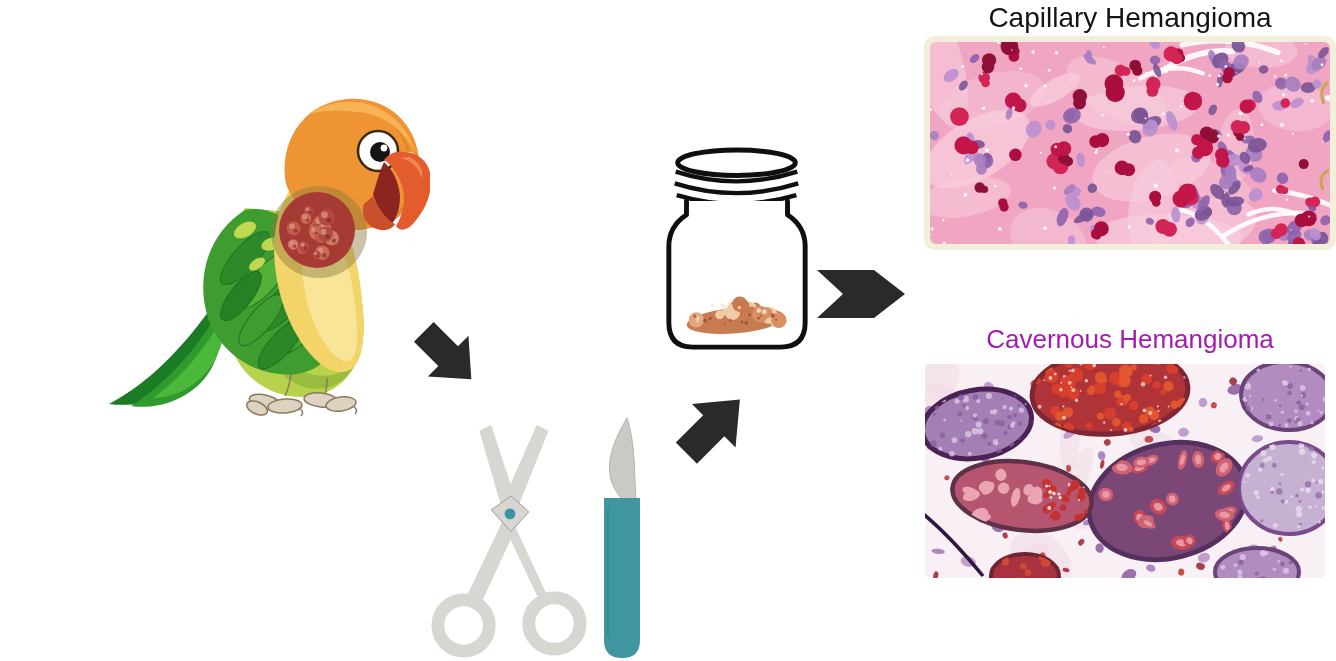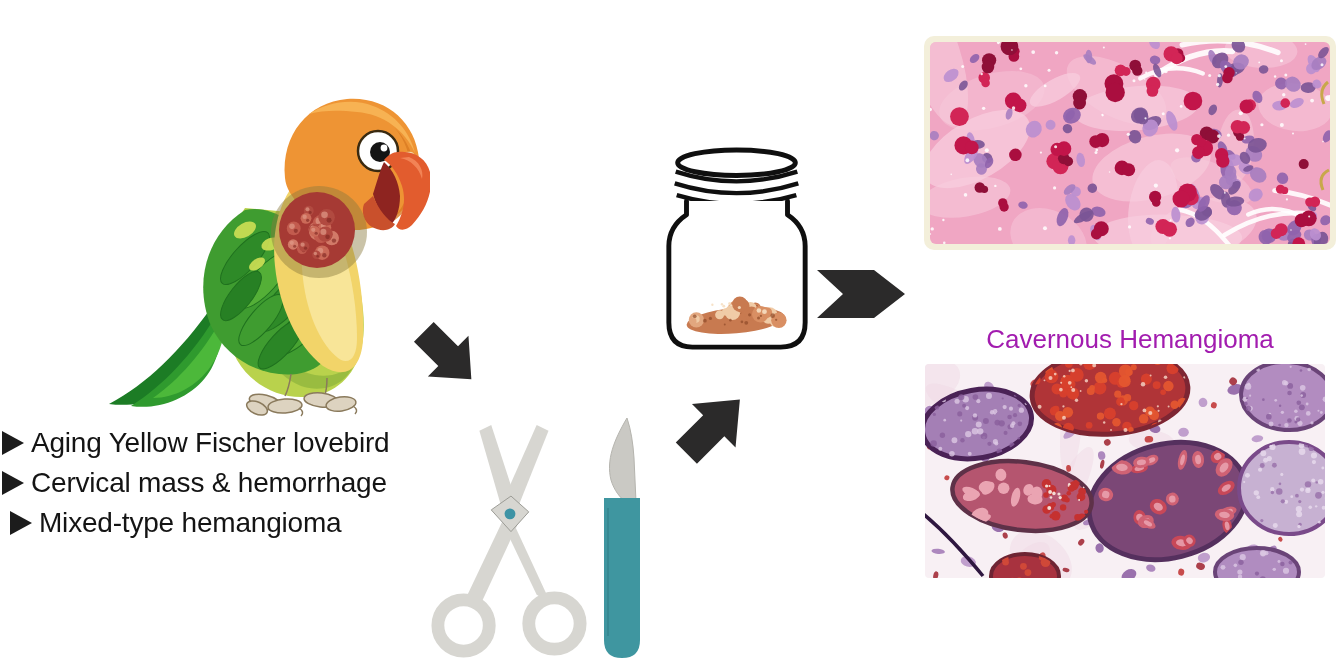--- a/index.html
+++ b/index.html
@@ -176,34 +176,20 @@
       <ellipse cx="170" cy="344" rx="16" ry="7" transform="rotate(14 170 344)"></ellipse>
       <ellipse cx="190" cy="348" rx="17" ry="7" transform="rotate(-4 190 348)"></ellipse>
       <ellipse cx="162" cy="350" rx="11" ry="6" transform="rotate(24 162 350)"></ellipse>
       <ellipse cx="226" cy="342" rx="17" ry="7" transform="rotate(6 226 342)"></ellipse>
       <ellipse cx="246" cy="346" rx="15" ry="7" transform="rotate(-8 246 346)"></ellipse>
       <path d="M204,350 q6,4 2,8" fill="none"></path>
       <path d="M258,348 q6,4 2,8" fill="none"></path>
     </g>
   </svg>
 
-  <div class="abs findings">
-    <div class="finding-row">
-      <span class="tri"></span>
-      <span class="finding-text">Aging Yellow Fischer lovebird</span>
-    </div>
-    <div class="finding-row">
-      <span class="tri"></span>
-      <span class="finding-text">Cervical mass &amp; hemorrhage</span>
-    </div>
-    <div class="finding-row indent">
-      <span class="tri"></span>
-      <span class="finding-text">Mixed-type hemangioma</span>
-    </div>
-  </div>
 
   <svg class="abs arrow-se" viewBox="0 0 100 100">
     <polygon points="10,33 52,33 52,15 92,50 52,85 52,67 10,67" fill="#2b2a2a" transform="rotate(45 50 50)"></polygon>
   </svg>
 
   <svg class="abs scissors" viewBox="0 0 165 238">
     <g fill="#d7d6d1">
       <path d="M52,6 L64,0 L92,86 L78,96 Z"></path>
       <path d="M110,0 L122,6 L86,96 L72,86 Z"></path>
       <path d="M78,92 L92,98 L54,180 L40,172 Z"></path>
@@ -283,20 +269,21 @@
         <circle cx="79.89791739638895" cy="164.63924057083204" r="1.6150401484221222" fill="#f6dfc2" opacity="0.9"></circle>
         <circle cx="105.52523728366941" cy="168.94335894379765" r="2.444162512943149" fill="#f6dfc2" opacity="0.9"></circle>
         <circle cx="64.0442814566195" cy="163.23640521615744" r="1.4483294669538735" fill="#f6dfc2" opacity="0.9"></circle>
       </g>
   </svg>
 
   <svg class="abs arrow-chevron" viewBox="0 0 88 48">
     <polygon points="0,0 57,0 88,24 57,48 0,48 26,24" fill="#2b2a2a"></polygon>
   </svg>
 
+  <div class="abs cap-title">Capillary Hemangioma</div>
   <div class="abs cap-card">
     <div class="img-clip">
       <svg id="capillary-svg" class="histo-svg" viewBox="0 0 400 202" preserveAspectRatio="none">
           <rect x="0" y="0" width="400" height="202" fill="#f0a6c3"></rect>
           <ellipse cx="4.681901261210442" cy="12.515568030066788" rx="74.89156637340784" ry="25.378631525672972" fill="#f8cede" opacity="0.56" transform="rotate(72 4.681901261210442 12.515568030066788)"></ellipse>
           <ellipse cx="186.4930530078709" cy="48.46488755522296" rx="54.55962898954749" ry="26.056085977703333" fill="#f8cede" opacity="0.45" transform="rotate(28 186.4930530078709 48.46488755522296)"></ellipse>
           <ellipse cx="305.63595462590456" cy="104.71731423400342" rx="37.46258848533034" ry="18.09508905513212" fill="#f8cede" opacity="0.47" transform="rotate(96 305.63595462590456 104.71731423400342)"></ellipse>
           <ellipse cx="118.53209929540753" cy="197.5451131053269" rx="39.88161252439022" ry="29.31115110218525" fill="#f8cede" opacity="0.43" transform="rotate(25 118.53209929540753 197.5451131053269)"></ellipse>
           <ellipse cx="61.85761205852032" cy="58.77214504638687" rx="54.2992687150836" ry="26.76122129149735" fill="#f8cede" opacity="0.38" transform="rotate(164 61.85761205852032 58.77214504638687)"></ellipse>
           <ellipse cx="221.48429919034243" cy="125.56821644864976" rx="60.644363570958376" ry="31.251773483119905" fill="#f8cede" opacity="0.60" transform="rotate(165 221.48429919034243 125.56821644864976)"></ellipse>

